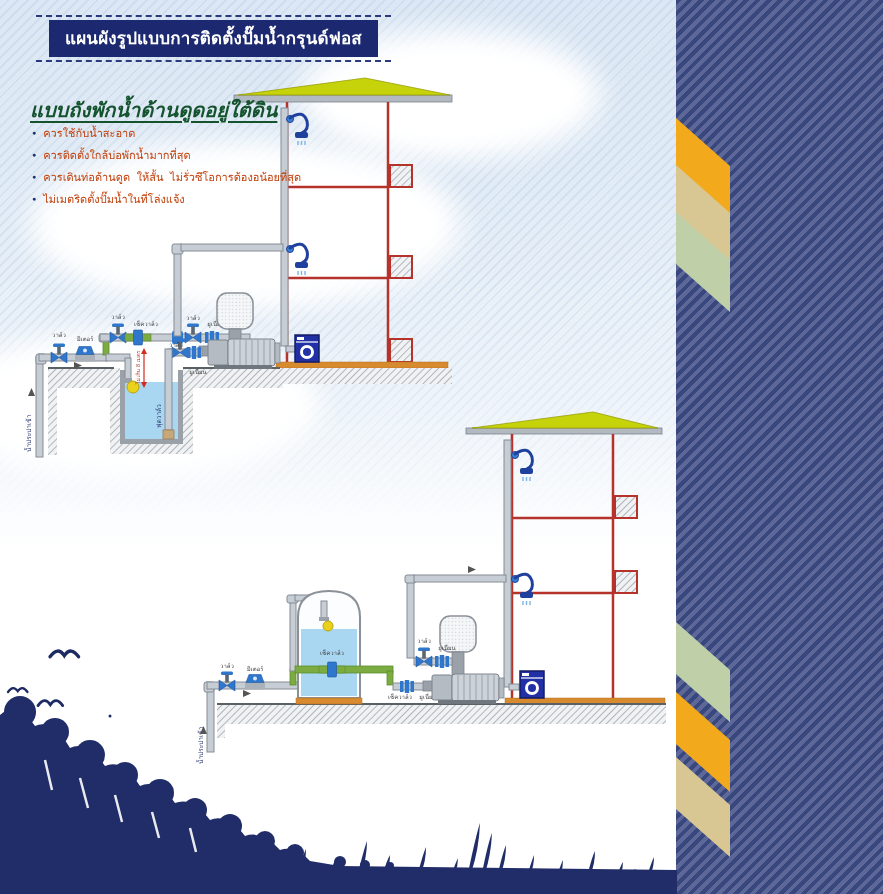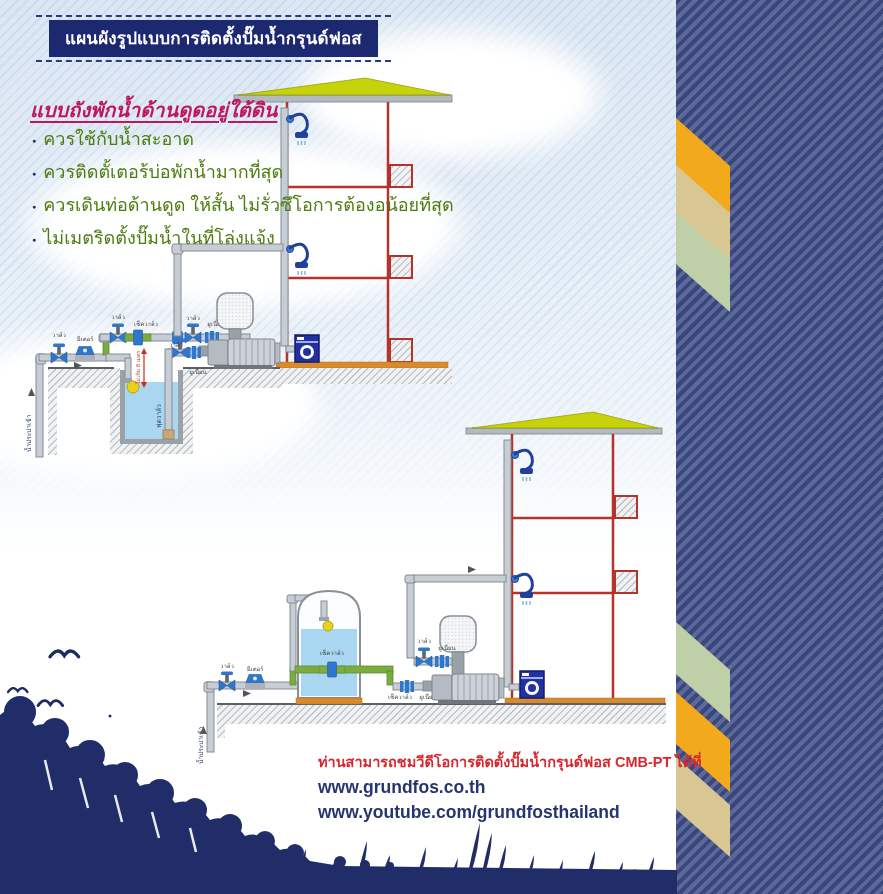--- a/index.html
+++ b/index.html
@@ -24,27 +24,27 @@
   .chev{position:absolute;left:0;width:54px;height:100px;}
   .chev.c-yellow{background:#f2a91c;}
   .chev.c-tan{background:#d8c793;}
   .chev.c-green{background:#bfd0a8;}
   .chev{clip-path:polygon(0 0,100% 48%,100% 100%,0 52%);}
 
   
   #banner-wrap{position:absolute;left:36px;top:15px;border-top:2px dashed #2a3a7c;border-bottom:2px dashed #2a3a7c;padding:3px 13px;width:fit-content;}
   #banner{background:#1c2970;color:#fff;font-size:17px;font-weight:bold;padding:4px 16px 6px;white-space:nowrap;letter-spacing:.2px;}
 
-  .sec-title{position:absolute;color:#be185d;font-size:20px;font-weight:bold;font-style:italic;
+  .sec-title{position:absolute;color:#14532d;font-size:20px;font-weight:bold;font-style:italic;
     text-decoration:underline;text-underline-offset:4px;text-decoration-thickness:2px;white-space:nowrap;}
   #sec1-title{left:30px;top:94px;}
   #sec2-title{left:262px;top:482px;}
 
   #bullets{position:absolute;left:32px;top:124px;margin:0;padding:0;list-style:none;}
-  #bullets li{color:#4d7c0f;font-size:18px;margin-bottom:4px;white-space:nowrap;}
+  #bullets li{color:#c2410c;font-size:11px;margin-bottom:4px;white-space:nowrap;font-family:Liberation Mono, monospace;}
   #bullets li::before{content:"●";font-size:7px;vertical-align:2px;margin-right:7px;color:#21306f;}
 
   #footer{position:absolute;left:318px;top:750px;}
   #footer .cta{color:#d7282f;font-size:14.5px;font-weight:bold;white-space:nowrap;}
   #footer .url{color:#27356e;font-size:17.5px;font-weight:bold;margin-top:4px;white-space:nowrap;}
 
   #art{position:absolute;left:0;top:0;}
   svg .pipe{fill:#c7cdd4;stroke:#858c94;stroke-width:1;}
   svg .gpipe{fill:#7cab42;stroke:#5a8f2e;stroke-width:0.8;}
   svg .wall{stroke:#b5332a;stroke-width:2.5;fill:none;}
@@ -358,25 +358,20 @@
   </svg>
 
   <div id="banner-wrap">
     <div id="banner">แผนผังรูปแบบการติดตั้งปั๊มน้ำกรุนด์ฟอส</div>
   </div>
 
   <div id="sec1-title" class="sec-title">แบบถังพักน้ำด้านดูดอยู่ใต้ดิน</div>
 
   <ul id="bullets">
     <li>ควรใช้กับน้ำสะอาด</li>
-    <li>ควรติดตั้เตอร้บ่อพักน้ำมากที่สุด</li>
+    <li>ควรติดตั้งใกล้บ่อพักน้ำมากที่สุด</li>
     <li>ควรเดินท่อด้านดูด ให้สั้น ไม่รั่วซึโอการต้องอน้อยที่สุด</li>
     <li>ไม่เมตริดตั้งปั๊มน้ำในที่โล่งแจ้ง</li>
   </ul>
 
 
-  <div id="footer">
-    <div class="cta">ท่านสามารถชมวีดีโอการติดตั้งปั๊มน้ำกรุนด์ฟอส CMB-PT ได้ที่</div>
-    <div class="url">www.grundfos.co.th</div>
-    <div class="url">www.youtube.com/grundfosthailand</div>
-  </div>
 
 </div>
 
 </body></html>

